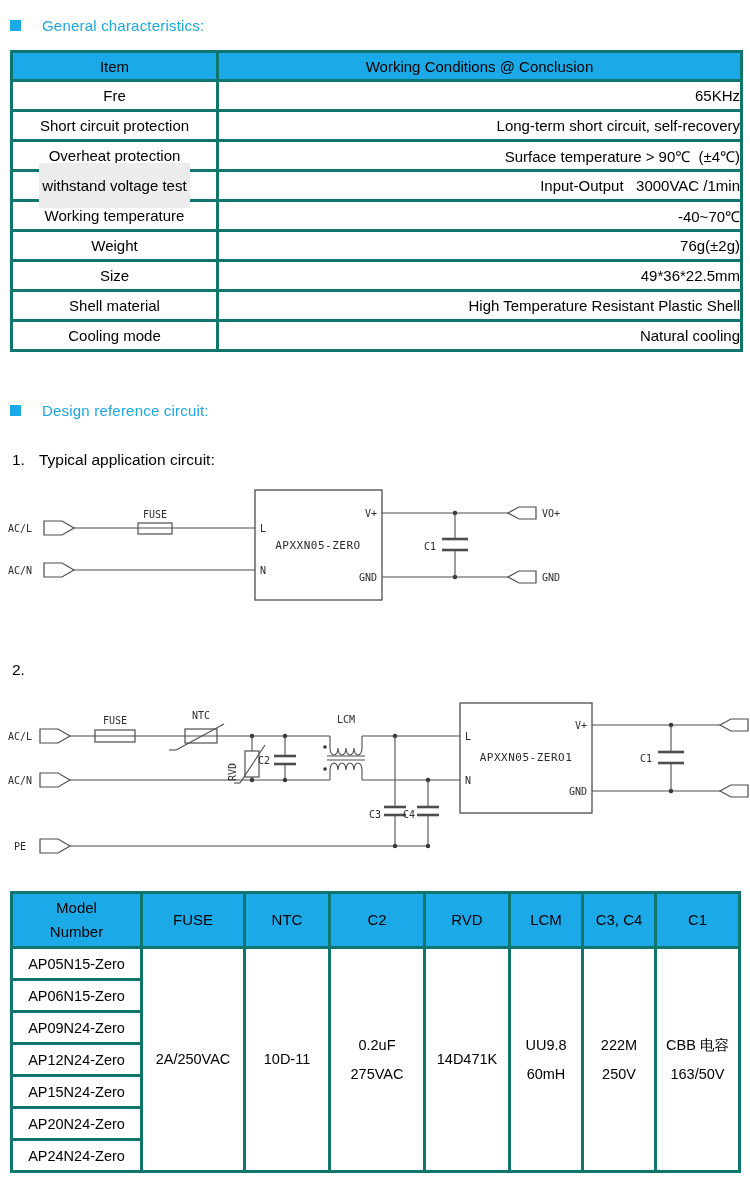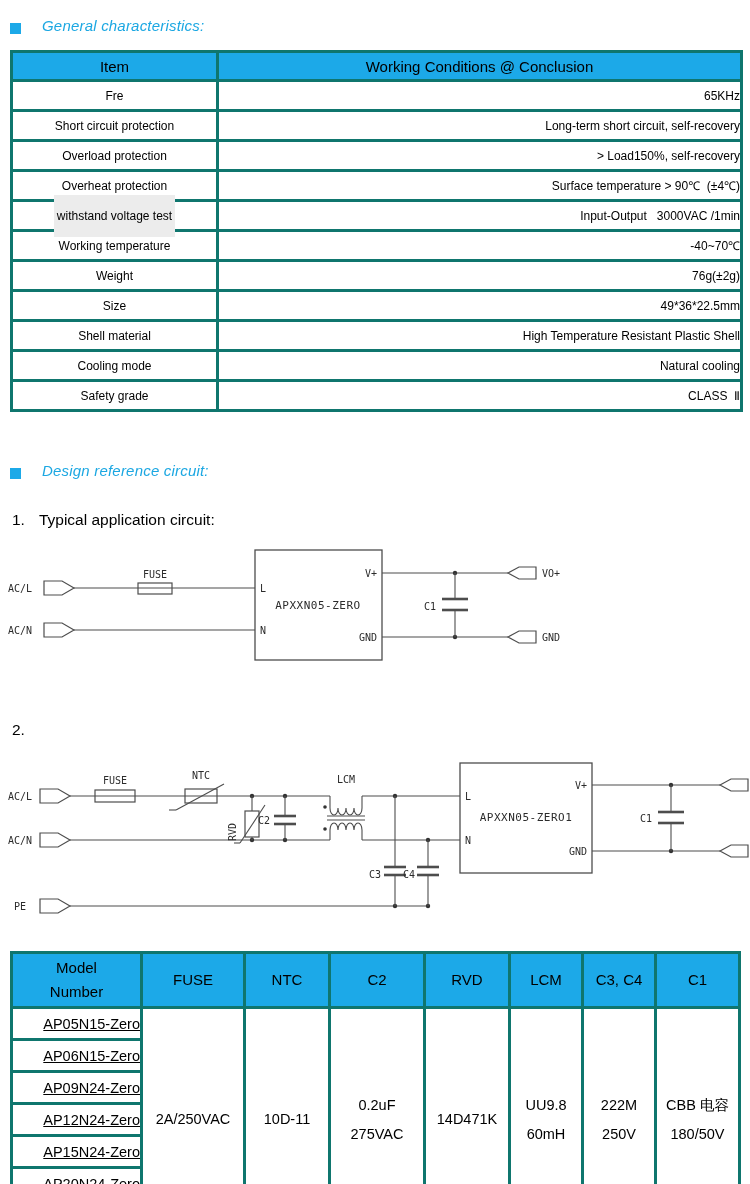--- a/index.html
+++ b/index.html
@@ -1,43 +1,43 @@
 <!DOCTYPE html>
 <html><head>
 <meta charset="utf-8">
 <style>
   html,body{margin:0;padding:0;background:#fff;}
   body{width:750px;height:1184px;font-family:"Liberation Sans",sans-serif;color:#000;overflow:hidden;}
   .page{width:750px;position:relative;padding-top:16px;}
 
   
-  .sec-head{margin:0 4px 0 10px;display:flex;align-items:flex-end;height:18px;font-style:italic;}
+  .sec-head{margin:0 4px 0 10px;display:flex;align-items:center;height:18px;}
   .bullet{width:11px;height:11px;background:#1CA9E8;display:inline-block;margin-right:21px;flex:0 0 auto;}
   .sec-title{color:#1BA7E2;font-size:15px;letter-spacing:.2px;}
 
   .sub-head{margin-left:12px;display:flex;align-items:baseline;}
   .sub-num{font-size:15.5px;margin-right:14px;}
   .sub-title{font-size:15.5px;text-align:right;}
 
   
   table{border-collapse:collapse;table-layout:fixed;margin-left:10px;width:730px;background:#fff;}
   table{border:2px solid #000;}
   th,td{border:3px solid #0f766e;padding:0;}
   th{background:#1CA9E8;font-weight:normal;font-size:15px;text-align:center;}
   .t1{margin-top:16px;}
   .t1 th{height:26px;}
-  .t1 td{height:27px;font-size:12px;}
+  .t1 td{height:27px;font-size:15px;}
   .t1 td.item{text-align:center;}
   .t1 td.val{text-align:right;padding-left:8px;white-space:pre-wrap;}
   .hl{background:#ececec;padding:14px 3px;}
 
   .t2{margin-top:24px;}
   .t2 th{height:52px;line-height:24px;}
   .t2 td{height:29px;font-size:14.5px;text-align:center;vertical-align:middle;}
-  .t2 td.model{text-align:right;text-decoration:underline;}
+  .t2 td.model{text-align:center;}
   .t2 td.val div{line-height:29px;}
 
   
   svg.circ{display:block;}
   .c1{margin-top:14px;}
   .c2m{margin-top:20px;}
   svg.circ line, svg.circ rect, svg.circ path, svg.circ polygon{stroke:#4d4d4d;fill:none;stroke-width:1.1px;}
   svg.circ polygon.term{fill:#fff;stroke-width:1.2px;}
   svg.circ rect.comp{stroke-width:1.2px;}
   svg.circ rect.mod{stroke-width:1.3px;}
@@ -73,24 +73,20 @@
     <tbody>
       <tr>
           <td class="item"><span>Fre</span></td>
           <td class="val">65KHz</td>
         </tr>
       <tr>
           <td class="item"><span>Short circuit protection</span></td>
           <td class="val">Long-term short circuit, self-recovery</td>
         </tr>
       <tr>
-          <td class="item"><span>Overload protection</span></td>
-          <td class="val">&gt; Load150%, self-recovery</td>
-        </tr>
-      <tr>
           <td class="item"><span>Overheat protection</span></td>
           <td class="val">Surface temperature &gt; 90℃  (±4℃)</td>
         </tr>
       <tr>
           <td class="item"><span class="hl">withstand voltage test</span></td>
           <td class="val">Input-Output   3000VAC /1min</td>
         </tr>
       <tr>
           <td class="item"><span>Working temperature</span></td>
           <td class="val">-40~70℃</td>
@@ -103,24 +99,20 @@
           <td class="item"><span>Size</span></td>
           <td class="val">49*36*22.5mm</td>
         </tr>
       <tr>
           <td class="item"><span>Shell material</span></td>
           <td class="val">High Temperature Resistant Plastic Shell</td>
         </tr>
       <tr>
           <td class="item"><span>Cooling mode</span></td>
           <td class="val">Natural cooling</td>
-        </tr>
-      <tr>
-          <td class="item"><span>Safety grade</span></td>
-          <td class="val">CLASS  Ⅱ</td>
         </tr>
     </tbody>
   </table>
 
   <div class="sec-head mt1">
     <span class="bullet"></span>
     <span class="sec-title">Design reference circuit:</span>
   </div>
 
   <div class="sub-head mt2">
@@ -330,21 +322,21 @@
         <td class="val" rowspan="7">
           <div>UU9.8</div>
           <div>60mH</div>
         </td>
         <td class="val" rowspan="7">
           <div>222M</div>
           <div>250V</div>
         </td>
         <td class="val" rowspan="7">
           <div>CBB 电容</div>
-          <div>180/50V</div>
+          <div>163/50V</div>
         </td>
       </tr>
       <tr>
           <td class="model">AP06N15-Zero</td>
         </tr>
       <tr>
           <td class="model">AP09N24-Zero</td>
         </tr>
       <tr>
           <td class="model">AP12N24-Zero</td>

